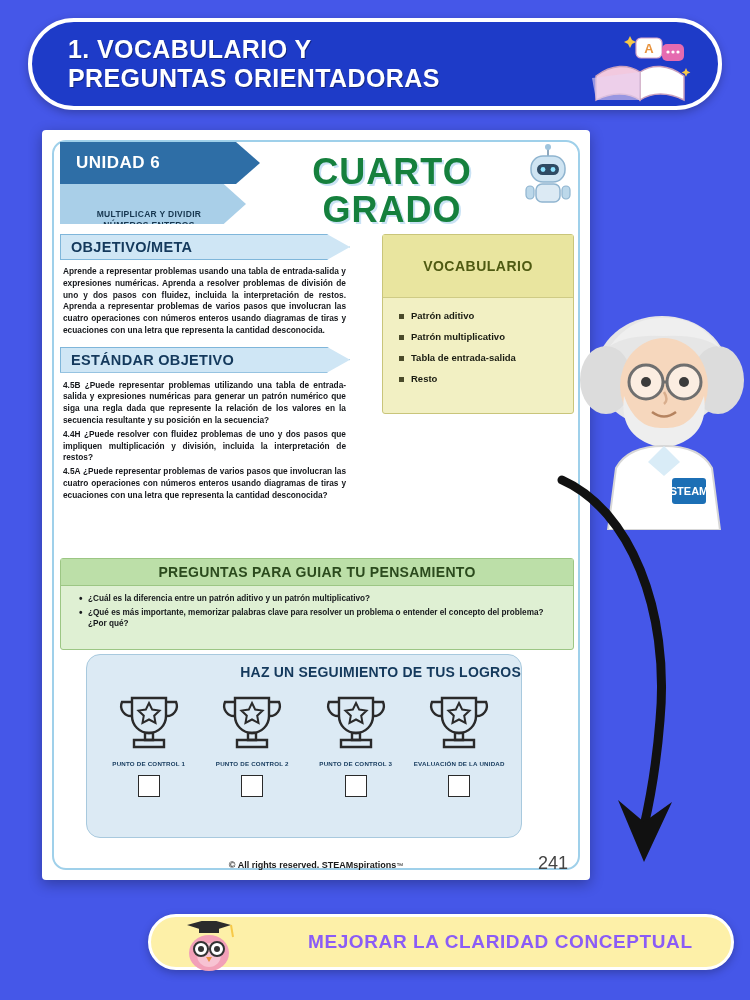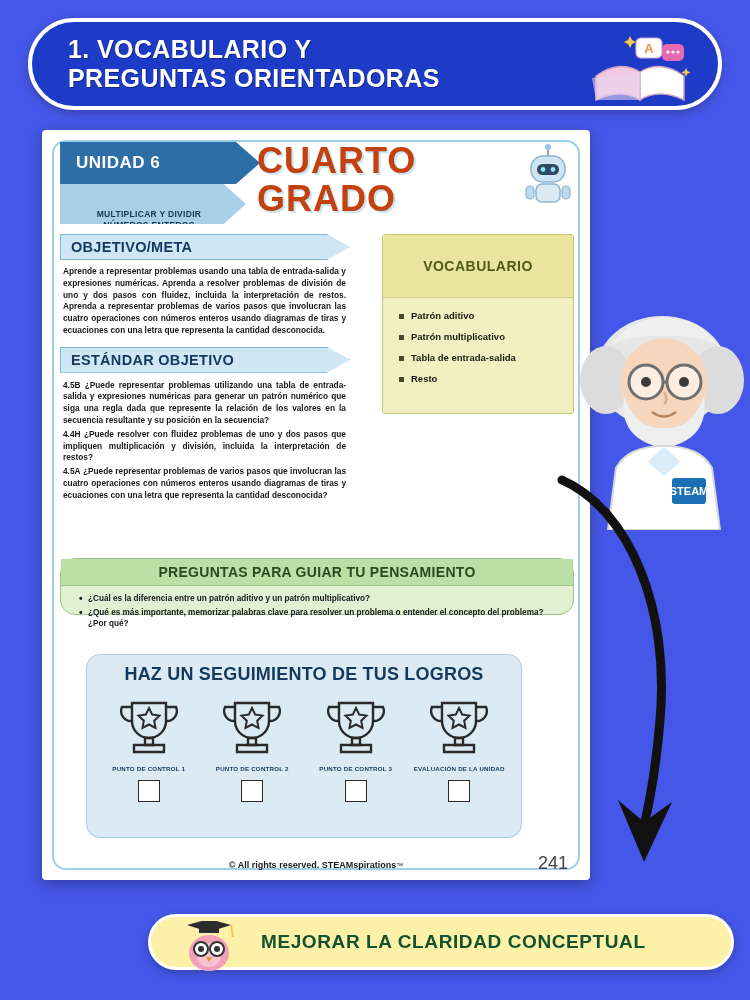--- a/index.html
+++ b/index.html
@@ -80,23 +80,24 @@
     font-size: 8.5px;
     font-weight: bold;
     line-height: 1.35;
     text-align: center;
     padding: 25px 14px 0 6px;
     letter-spacing: .3px;
     clip-path: polygon(0 0, 88% 0, 100% 50%, 88% 100%, 0 100%);
   }
   .grade-title {
     position: absolute;
-    left: 215px; top: 12px;
+    left: 215px; top: 23px;
     width: 270px;
-    color: #c2410c;
+    text-align: center;
+    color: #15803d;
     font-size: 36px;
     font-weight: bold;
     line-height: 1.05;
     letter-spacing: 1px;
     text-shadow: 2px 2px 0 #c9e2f4;
   }
   .robot {
     position: absolute;
     right: 16px; top: 14px;
     width: 52px; height: 64px;
@@ -179,24 +180,24 @@
     left: 0; top: 4px;
     width: 5px; height: 5px;
     background: #4a4a2a;
   }
 
   
   .green-box {
     position: absolute;
     left: 18px; top: 428px;
     right: 16px;
-    height: 57px;
+    height: 92px;
     background: #dff0d3;
     border: 1.5px solid #9cc684;
-    border-radius: 15px;
+    border-radius: 3px;
   }
   .green-title {
     background: #bcdfa8;
     color: #2b4a1d;
     text-align: center;
     font-size: 14px;
     font-weight: bold;
     padding: 5px 0;
     letter-spacing: .3px;
     border-bottom: 1px solid #9cc684;
@@ -224,22 +225,22 @@
   
   .tracker {
     position: absolute;
     left: 44px; top: 524px;
     width: 436px; height: 184px;
     background: #dceaf4;
     border: 1.5px solid #a8c9de;
     border-radius: 14px;
   }
   .tracker-title {
-    text-align: center;
-    font-size: 18px;
+    text-align: right;
+    font-size: 14px;
     font-weight: bold;
     color: #14395c;
     padding-top: 9px;
     letter-spacing: .2px;
   }
   .trophies {
     display: flex;
     justify-content: space-around;
     padding: 10px 10px 0 10px;
   }
@@ -281,25 +282,26 @@
     left: 148px; bottom: 30px;
     width: 586px; height: 56px;
     background: #fdf0a8;
     border: 3px solid #ffffff;
     border-radius: 28px;
     display: flex;
     align-items: center;
     box-shadow: 0 3px 8px rgba(0,0,0,.25);
   }
   .bottom-text {
-    color: #14532d;
+    color: #8b5cf6;
     font-size: 19px;
     font-weight: bold;
     letter-spacing: .6px;
     padding-left: 110px;
+    margin-left: 47px;
   }
   .owl {
     position: absolute;
     left: 26px; top: 4px;
     width: 64px; height: 52px;
   }
 
   
   .arrow-svg {
     position: absolute;

